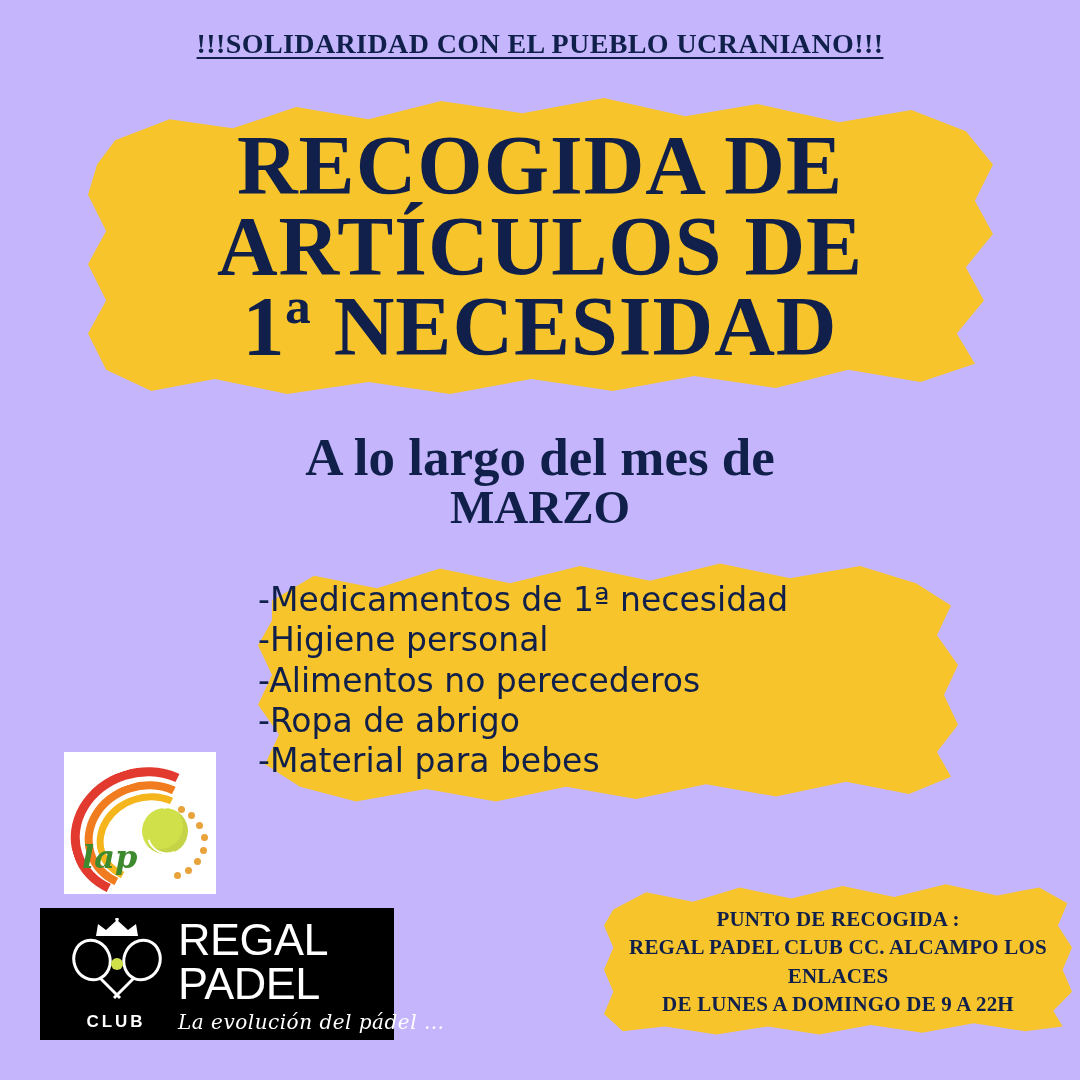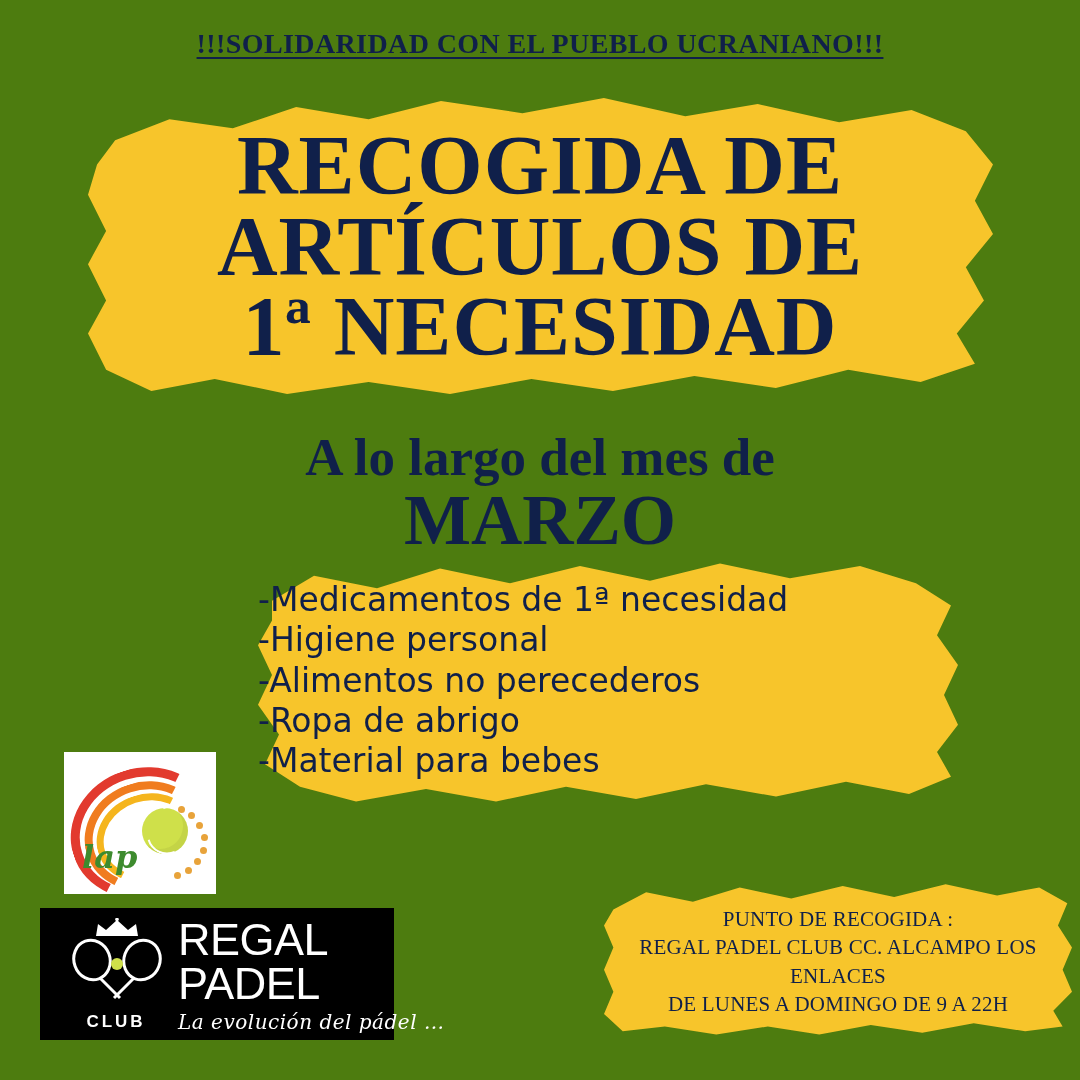--- a/index.html
+++ b/index.html
@@ -11,21 +11,21 @@
     height: 1080px;
     background: #5b7ae8;
     font-family: "Liberation Sans", sans-serif;
     overflow: hidden;
     position: relative;
   }
 
   .poster {
     position: absolute;
     inset: 0;
-    background: #4d7c0f;
+    background: #c4b5fd;
   }
 
   
   .solidarity {
     position: absolute;
     top: 28px;
     left: 0;
     width: 100%;
     text-align: center;
     font-family: "Liberation Serif", serif;
@@ -110,21 +110,21 @@
     left: 0;
     width: 100%;
     text-align: center;
     font-family: "Liberation Serif", serif;
     font-weight: bold;
     font-size: 53px;
     color: #10204a;
     line-height: 1.02;
   }
   .subtitle-line2 {
-    font-size: 71px;
+    font-size: 47px;
   }
 
   
   .items {
     position: absolute;
     top: 580px;
     left: 258px;
     width: 700px;
     color: #10204a;
     font-family: "DejaVu Sans", sans-serif;
@@ -137,21 +137,21 @@
 
   
   .pickup {
     position: absolute;
     top: 905px;
     left: 604px;
     width: 468px;
     text-align: center;
     color: #10204a;
     font-family: "Liberation Serif", serif;
-    font-weight: normal;
+    font-weight: bold;
     font-size: 21px;
     line-height: 1.35;
     letter-spacing: 0.2px;
   }
 
   
   .lap-logo {
     position: absolute;
     left: 64px;
     top: 752px;

